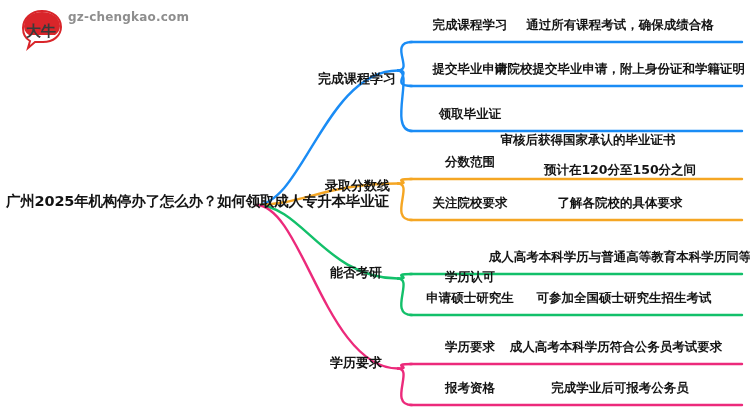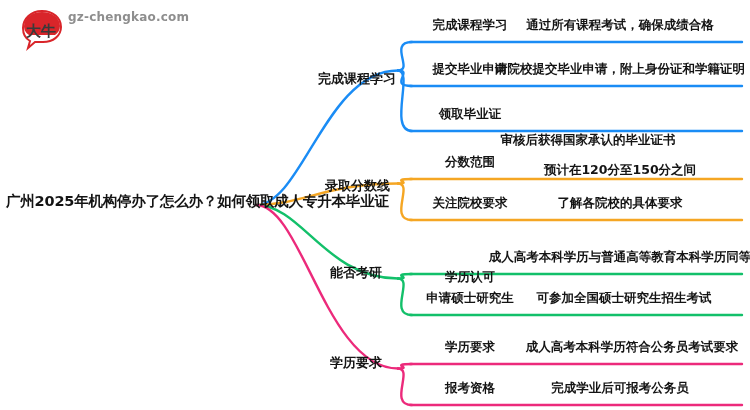--- a/index.html
+++ b/index.html
@@ -157,16 +157,16 @@
     <div class="leaf-desc" style="top: 162px; left: 620px; transform: translateX(-50%);">预计在120分至150分之间</div>
     <div class="leaf-title" style="left: 470px; top: 195px; width: auto; transform: translateX(-50%);">关注院校要求</div>
     <div class="leaf-desc" style="top: 195px; left: 620px; transform: translateX(-50%);">了解各院校的具体要求</div>
     <div class="l1-label" style="left: 330px; top: 264px;">能否考研</div>
     <div class="leaf-title" style="left: 470px; top: 249px; width: auto; transform: translateX(-50%); margin-top: 20px;">学历认可</div>
     <div class="leaf-desc" style="top: 249px; left: 620px; transform: translateX(-50%);">成人高考本科学历与普通高等教育本科学历同等</div>
     <div class="leaf-title" style="left: 470px; top: 290px; width: auto; transform: translateX(-50%);">申请硕士研究生</div>
     <div class="leaf-desc" style="top: 290px; left: 584px; transform: translateX(-50%); margin-left: 40px;">可参加全国硕士研究生招生考试</div>
     <div class="l1-label" style="left: 330px; top: 354px;">学历要求</div>
     <div class="leaf-title" style="left: 470px; top: 339px; width: auto; transform: translateX(-50%);">学历要求</div>
-    <div class="leaf-desc" style="top: 339px; left: 632px; transform: translateX(-50%);">成人高考本科学历符合公务员考试要求</div>
+    <div class="leaf-desc" style="top: 339px; left: 616px; transform: translateX(-50%);">成人高考本科学历符合公务员考试要求</div>
     <div class="leaf-title" style="left: 470px; top: 380px; width: auto; transform: translateX(-50%);">报考资格</div>
     <div class="leaf-desc" style="top: 380px; left: 620px; transform: translateX(-50%);">完成学业后可报考公务员</div>
   </div>
 
 </body></html>

